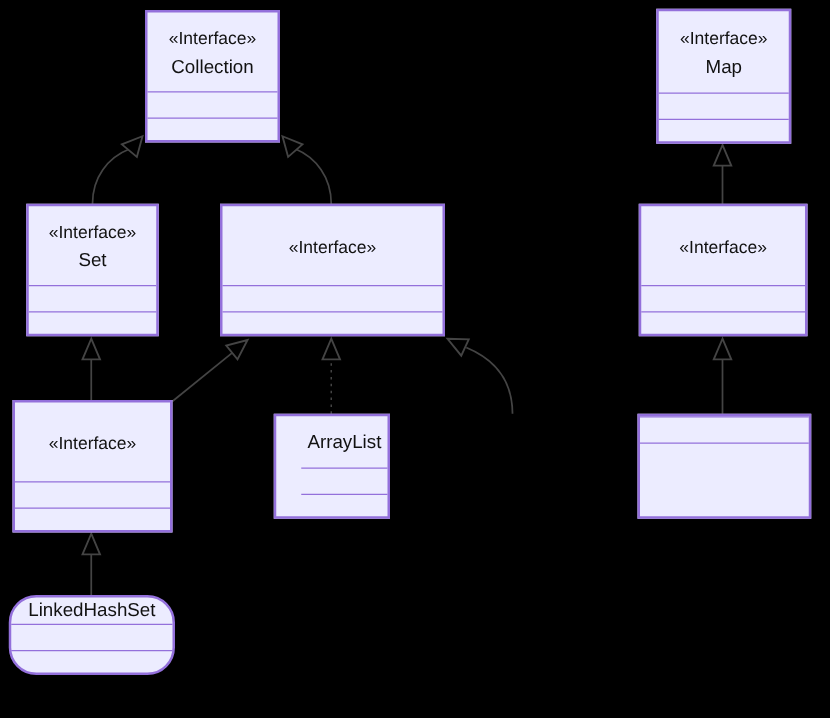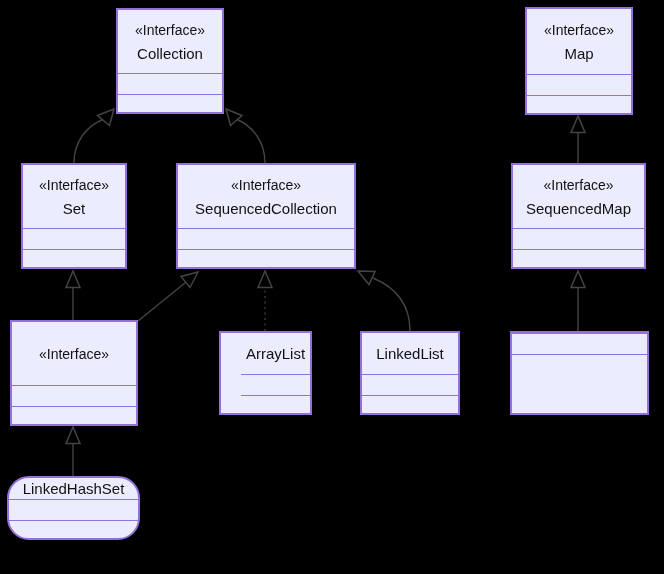--- a/index.html
+++ b/index.html
@@ -103,30 +103,28 @@
       <span class="stereo">«Interface»</span>
       <span class="cname">Set</span>
     </div>
     <div class="sec sec1"></div>
     <div class="sec sec2"></div>
   </div>
 
   <div class="node n-sequencedcollection">
     <div class="title">
       <span class="stereo">«Interface»</span>
-      <span class="cname">SequencedCollection</span>
     </div>
     <div class="sec sec1"></div>
     <div class="sec sec2"></div>
   </div>
 
   <div class="node n-sequencedmap">
     <div class="title">
       <span class="stereo">«Interface»</span>
-      <span class="cname">SequencedMap</span>
     </div>
     <div class="sec sec1"></div>
     <div class="sec sec2"></div>
   </div>
 
   <div class="node n-sequencedset">
     <div class="title">
       <span class="stereo">«Interface»</span>
     </div>
     <div class="sec sec1"></div>
@@ -134,27 +132,20 @@
   </div>
 
   <div class="node n-arraylist">
     <div class="title">
       <span class="cname">ArrayList</span>
     </div>
     <div class="sec sec1"></div>
     <div class="sec sec2"></div>
   </div>
 
-  <div class="node n-linkedlist">
-    <div class="title">
-      <span class="cname">LinkedList</span>
-    </div>
-    <div class="sec sec1"></div>
-    <div class="sec sec2"></div>
-  </div>
 
   <div class="node n-linkedhashmap">
     <div class="sec sec1"></div>
     <div class="sec sec2"></div>
   </div>
 
   <div class="node n-linkedhashset">
     <div class="title">
       <span class="cname">LinkedHashSet</span>
     </div>

